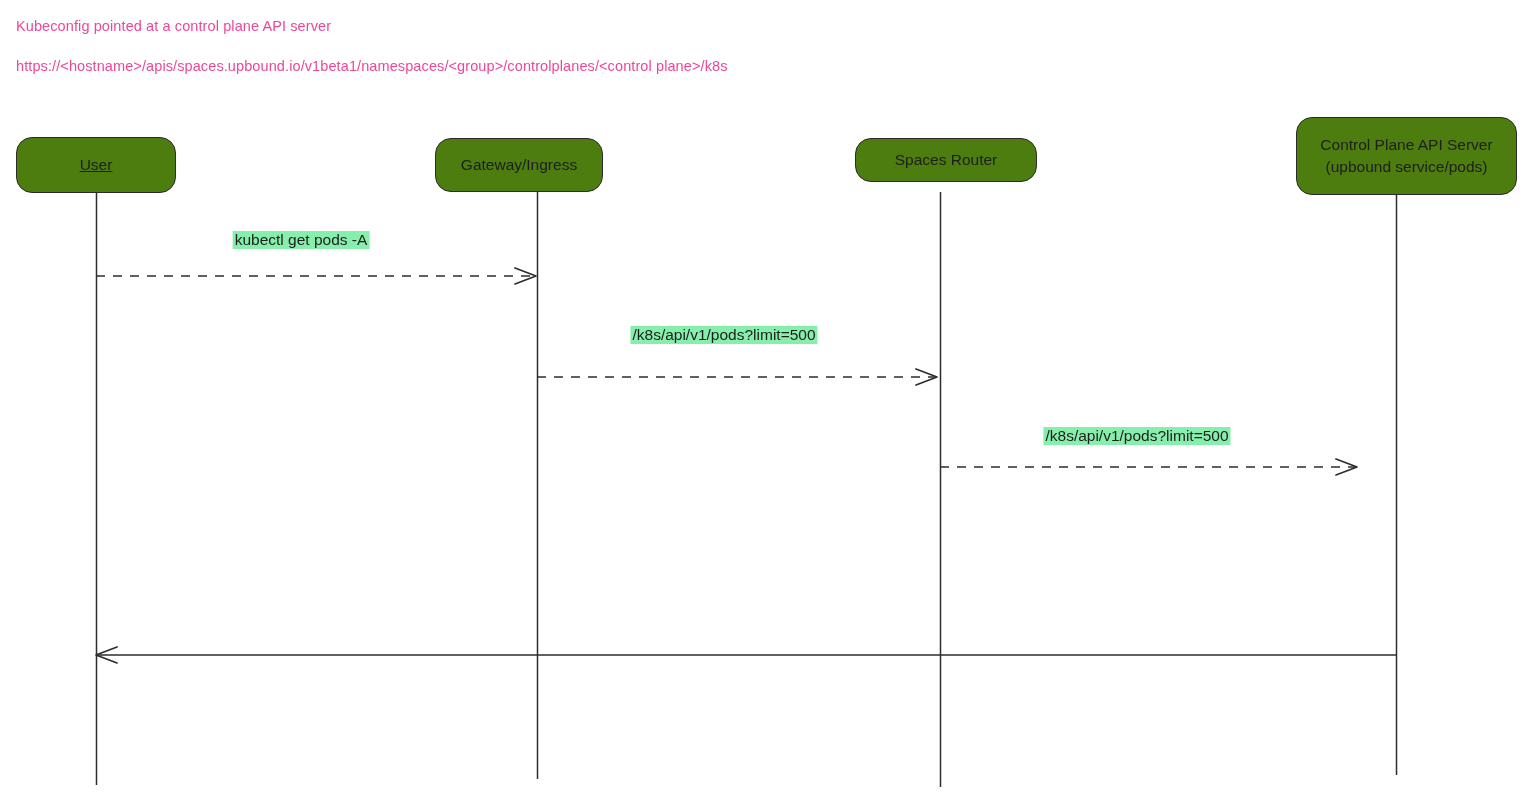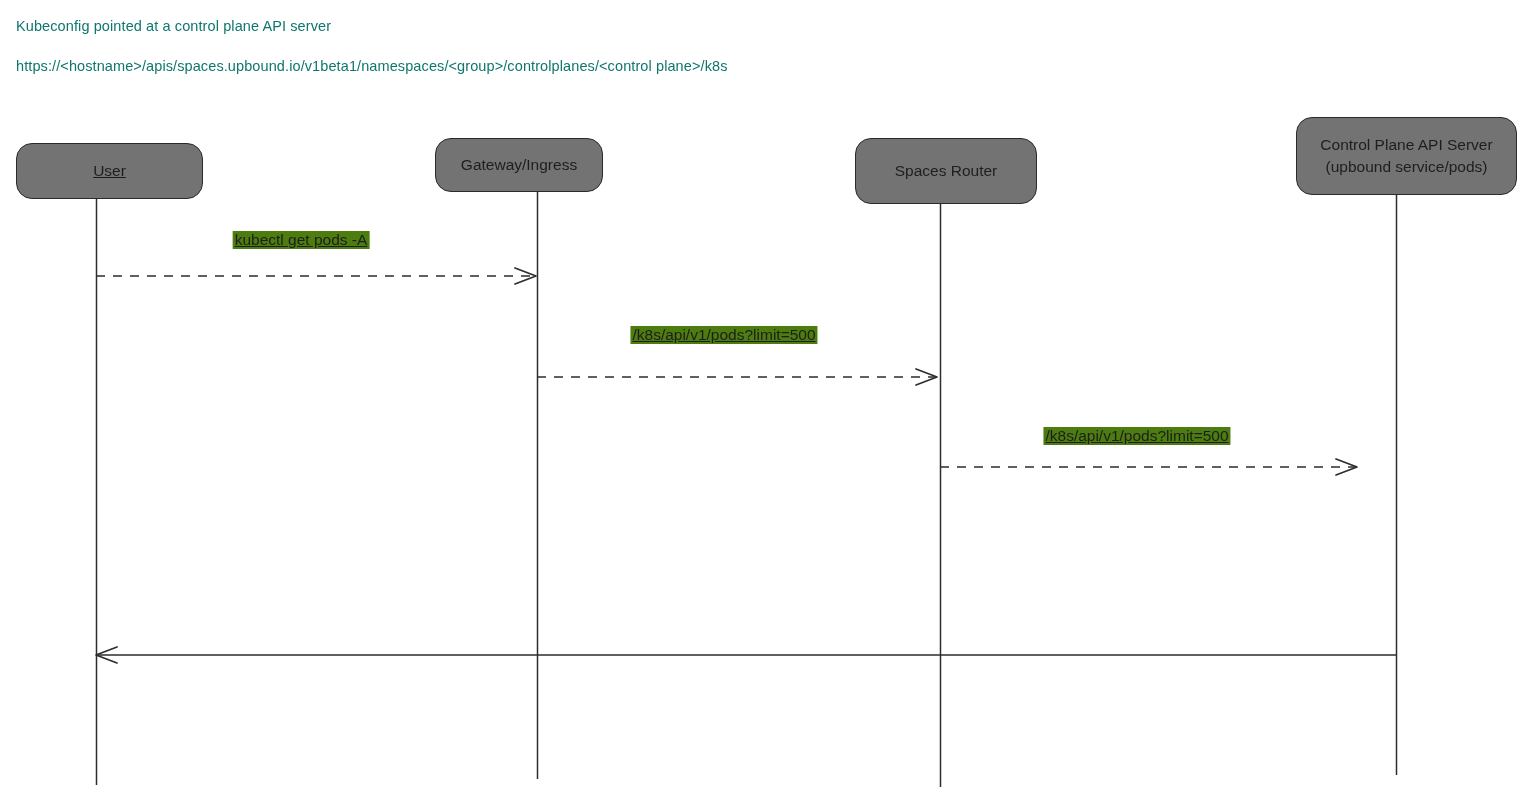--- a/index.html
+++ b/index.html
@@ -15,53 +15,52 @@
     font-family: "Liberation Sans", sans-serif;
     color: #1e1e1e;
     overflow: hidden;
   }
   .header-line {
     position: absolute;
     left: 16px;
     font-size: 14.5px;
     letter-spacing: 0.1px;
     white-space: pre;
-    color: #0f766e;
+    color: #ec4899;
   }
   #diagram-title { top: 18px; }
   #diagram-url   { top: 58px; }
   #diagram-svg {
     position: absolute;
     top: 0;
     left: 0;
   }
   .actor-box {
     position: absolute;
     box-sizing: border-box;
-    background: #737373;
+    background: #4d7c0f;
     border: 1.6px solid #2b2b2b;
     border-radius: 16px;
     display: flex;
     flex-direction: column;
     align-items: center;
     justify-content: center;
     text-align: center;
     font-size: 15.5px;
     line-height: 1.45;
     color: #1e1e1e;
   }
   .msg-label {
     position: absolute;
     transform: translateX(-50%);
     font-size: 15.5px;
     white-space: nowrap;
     color: #1e1e1e;
-    background: #4d7c0f;
+    background: #86efac;
     padding: 0 2px;
-    text-decoration: underline;
   }
 </style>
 </head>
 <body>
 
 <div class="canvas">
   <div class="header-line" id="diagram-title">Kubeconfig pointed at a control plane API server</div>
   <div class="header-line" id="diagram-url">https://&lt;hostname&gt;/apis/spaces.upbound.io/v1beta1/namespaces/&lt;group&gt;/controlplanes/&lt;control plane&gt;/k8s</div>
 
   <svg id="diagram-svg" width="1532" height="803">
@@ -81,27 +80,27 @@
         <line x1="940" y1="467" x2="1357" y2="467" stroke="#2d2d2d" stroke-width="1.7" stroke-linecap="butt" stroke-dasharray="9 8"></line>
         <polyline points="1336,459 1357,467 1336,475" fill="none" stroke="#2d2d2d" stroke-width="1.7" stroke-linecap="round" stroke-linejoin="round"></polyline>
       </g>
       <g>
         <line x1="1396" y1="655" x2="96" y2="655" stroke="#2d2d2d" stroke-width="1.7" stroke-linecap="butt"></line>
         <polyline points="117,647 96,655 117,663" fill="none" stroke="#2d2d2d" stroke-width="1.7" stroke-linecap="round" stroke-linejoin="round"></polyline>
       </g>
     </svg>
 
   <div id="actors-layer">
-      <div class="actor-box" style="left: 16px; top: 143px; width: 187px; height: 56px; text-decoration: underline;">
+      <div class="actor-box" style="left: 16px; top: 137px; width: 160px; height: 56px; text-decoration: underline;">
         <span>User</span>
       </div>
       <div class="actor-box" style="left: 435px; top: 138px; width: 168px; height: 54px;">
         <span>Gateway/Ingress</span>
       </div>
-      <div class="actor-box" style="left: 855px; top: 138px; width: 182px; height: 66px;">
+      <div class="actor-box" style="left: 855px; top: 138px; width: 182px; height: 44px;">
         <span>Spaces Router</span>
       </div>
       <div class="actor-box" style="left: 1296px; top: 117px; width: 221px; height: 78px;">
         <span>Control Plane API Server</span>
         <span>(upbound service/pods)</span>
       </div>
     </div>
   <div id="labels-layer">
       <div class="msg-label" style="left: 301px; top: 231px;">kubectl get pods -A</div>
       <div class="msg-label" style="left: 724px; top: 326px;">/k8s/api/v1/pods?limit=500</div>

